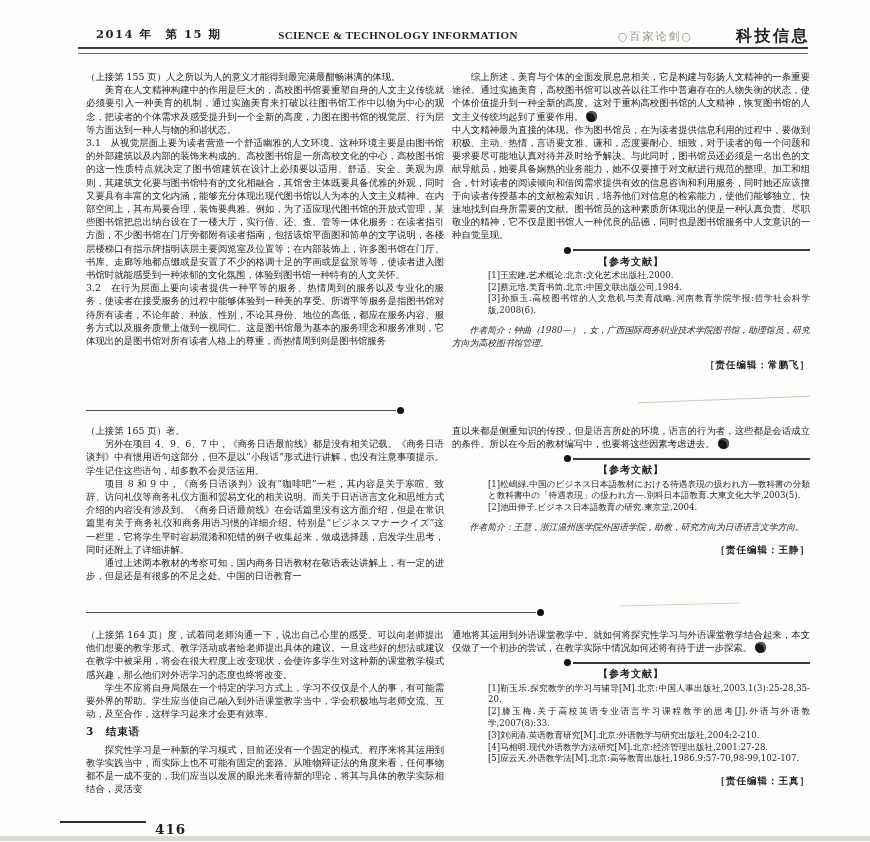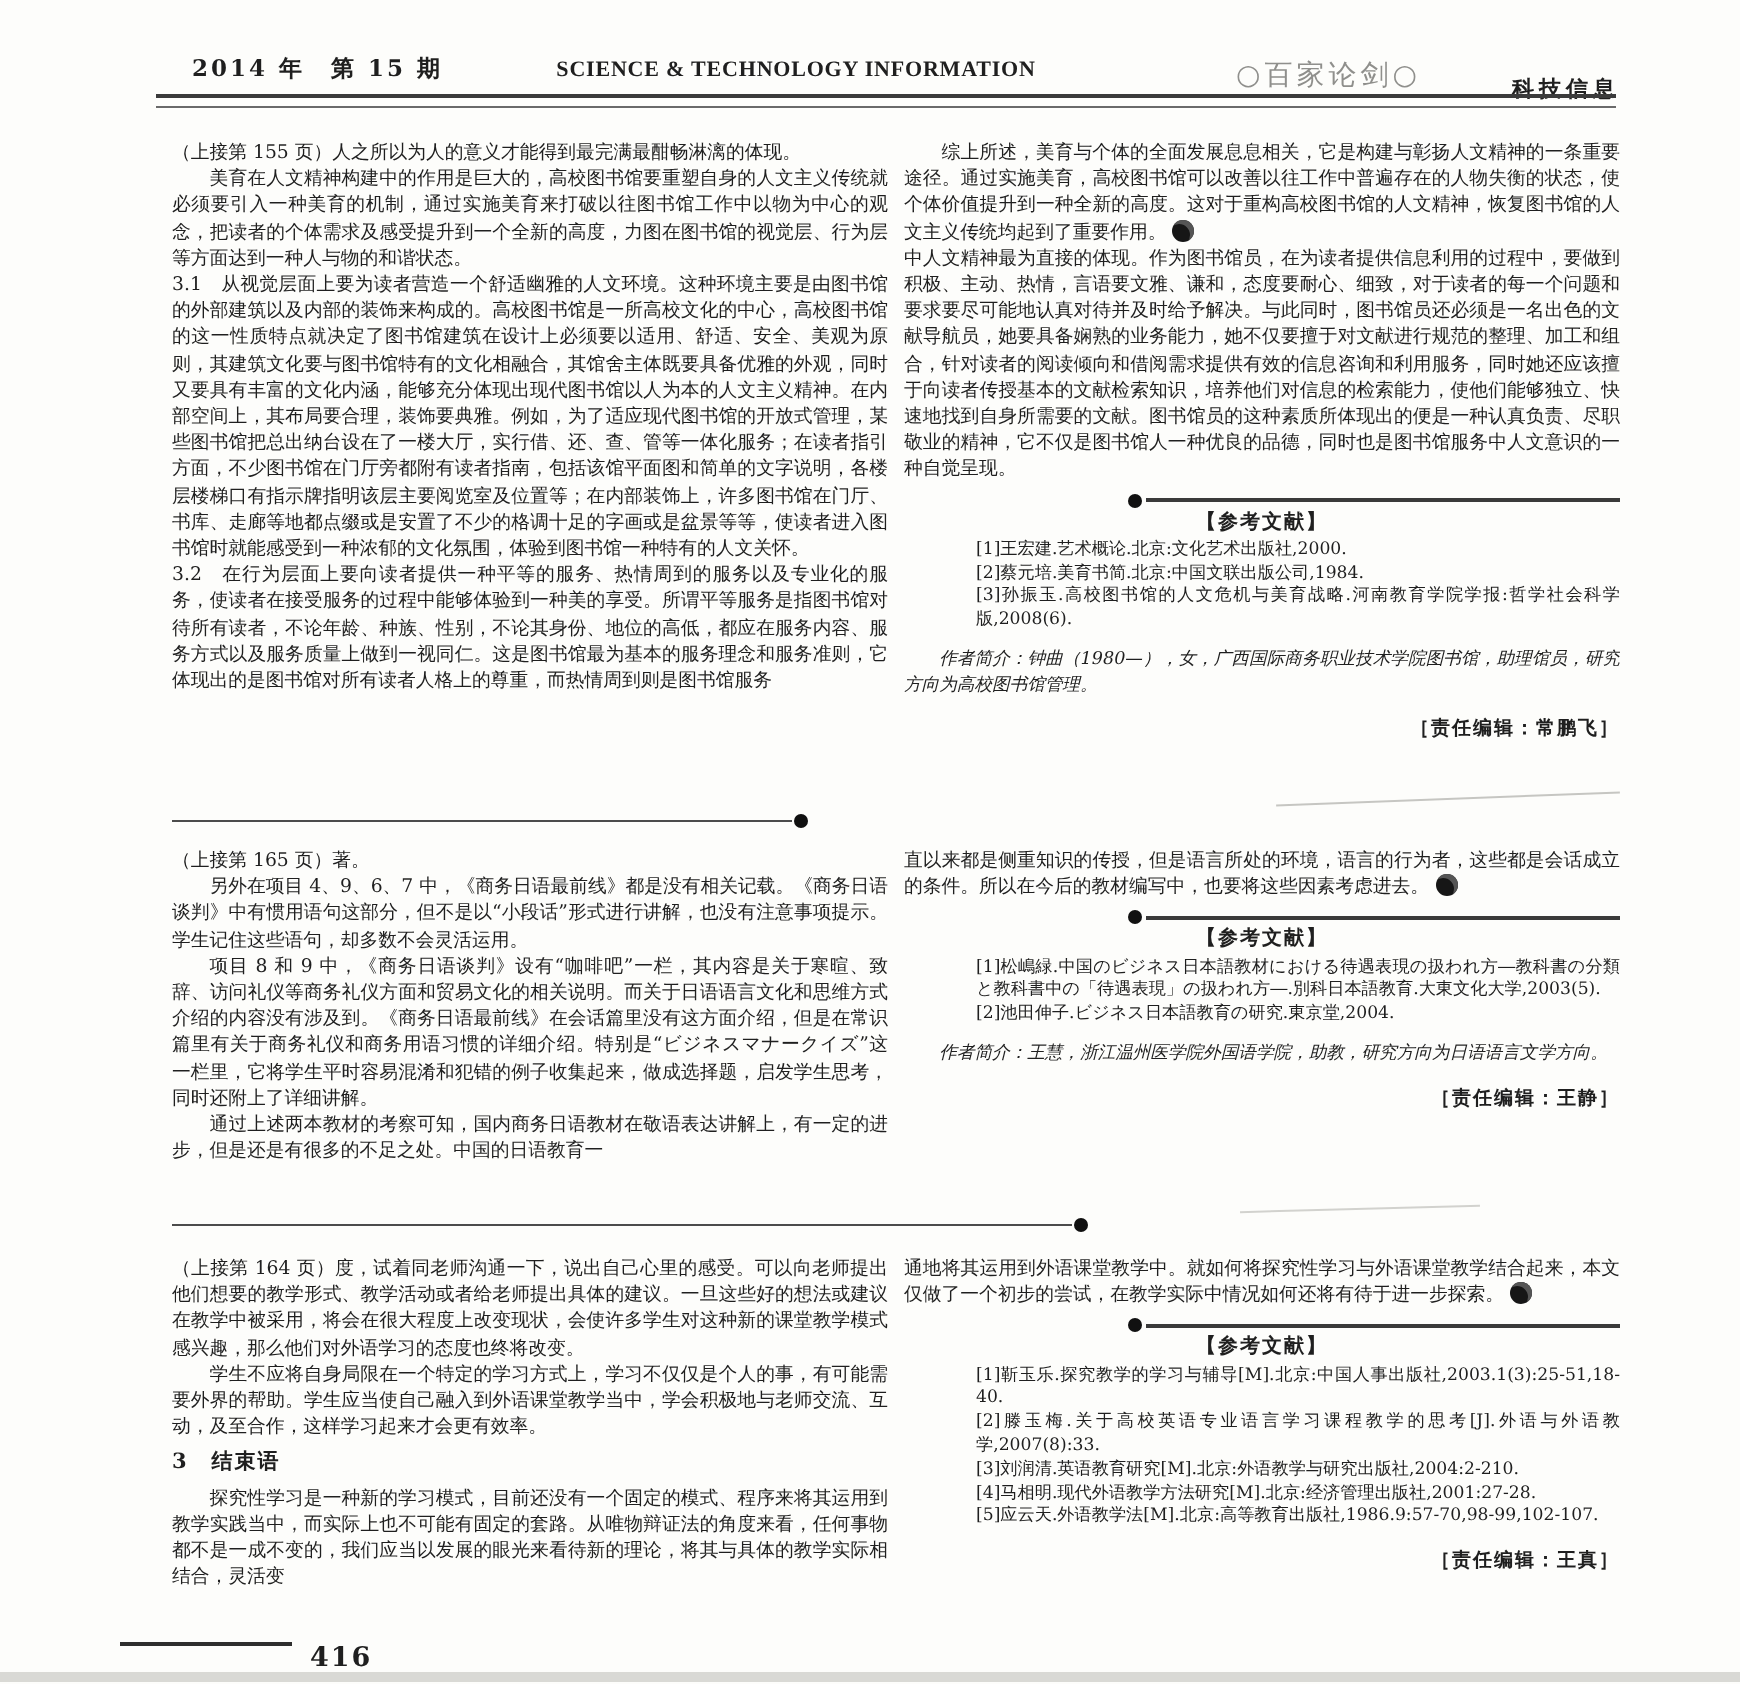--- a/index.html
+++ b/index.html
@@ -8,22 +8,22 @@
     background:#f4f4f1;
     font-family:"DejaVu Serif","Liberation Serif",serif;
     color:#1f1f1f;
   }
   .page{position:absolute;inset:0;background:#fdfdfb;}
 
   
   .hdr-issue{position:absolute;left:96px;top:27px;font-size:11.5px;font-weight:bold;letter-spacing:1.5px;}
   .hdr-en{position:absolute;left:78px;width:640px;top:29px;text-align:center;
           font-size:11px;font-weight:bold;letter-spacing:.4px;font-family:"Liberation Serif",serif;}
-  .hdr-col{position:absolute;left:618px;top:29px;color:#8f8f8c;font-size:14px;letter-spacing:2px;}
-  .hdr-cn{position:absolute;right:60px;top:26px;font-weight:bold;font-size:11px;letter-spacing:2.5px;margin-top:11px;}
+  .hdr-col{position:absolute;left:618px;top:29px;color:#8f8f8c;font-size:11px;letter-spacing:2px;}
+  .hdr-cn{position:absolute;right:60px;top:26px;font-weight:bold;font-size:16px;letter-spacing:2.5px;}
   .hdr-rule{position:absolute;left:78px;width:730px;top:47px;height:4px;
             border-top:2px solid #3b3b3b;border-bottom:1px solid #6a6a6a;}
 
   
   .article{position:absolute;left:0;right:0;}
   .a1{top:70px;height:340px;}
   .a2{top:424px;height:190px;}
   .a3{top:628px;height:176px;}
   .col{position:absolute;top:0;width:358px;font-size:9.4px;line-height:13.2px;
        text-align:justify;overflow:hidden;}
@@ -144,21 +144,21 @@
       <p class="para">探究性学习是一种新的学习模式，目前还没有一个固定的模式、程序来将其运用到教学实践当中，而实际上也不可能有固定的套路。从唯物辩证法的角度来看，任何事物都不是一成不变的，我们应当以发展的眼光来看待新的理论，将其与具体的教学实际相结合，灵活变</p>
     </div>
     <div class="col col-right">
       <p class="para flush"><span>通地将其运用到外语课堂教学中。就如何将探究性学习与外语课堂教学结合起来，本文仅做了一个初步的尝试，在教学实际中情况如何还将有待于进一步探索。</span><span class="end-icon"></span></p>
       <div class="refs-rule">
           <span class="refs-dot"></span>
           <span class="refs-line"></span>
         </div>
       <div class="refs-title">【参考文献】</div>
       <div class="refs">
-        <p class="ref-item">[1]靳玉乐.探究教学的学习与辅导[M].北京:中国人事出版社,2003.1(3):25-51,18-40.</p>
+        <p class="ref-item">[1]靳玉乐.探究教学的学习与辅导[M].北京:中国人事出版社,2003.1(3):25-28,35-20.</p>
         <p class="ref-item">[2]滕玉梅.关于高校英语专业语言学习课程教学的思考[J].外语与外语教学,2007(8):33.</p>
         <p class="ref-item">[3]刘润清.英语教育研究[M].北京:外语教学与研究出版社,2004:2-210.</p>
         <p class="ref-item">[4]马相明.现代外语教学方法研究[M].北京:经济管理出版社,2001:27-28.</p>
         <p class="ref-item">[5]应云天.外语教学法[M].北京:高等教育出版社,1986.9:57-70,98-99,102-107.</p>
       </div>
       <div class="editor">［责任编辑：王真］</div>
     </div>
   </section>
 
   <div class="page-num-row">

